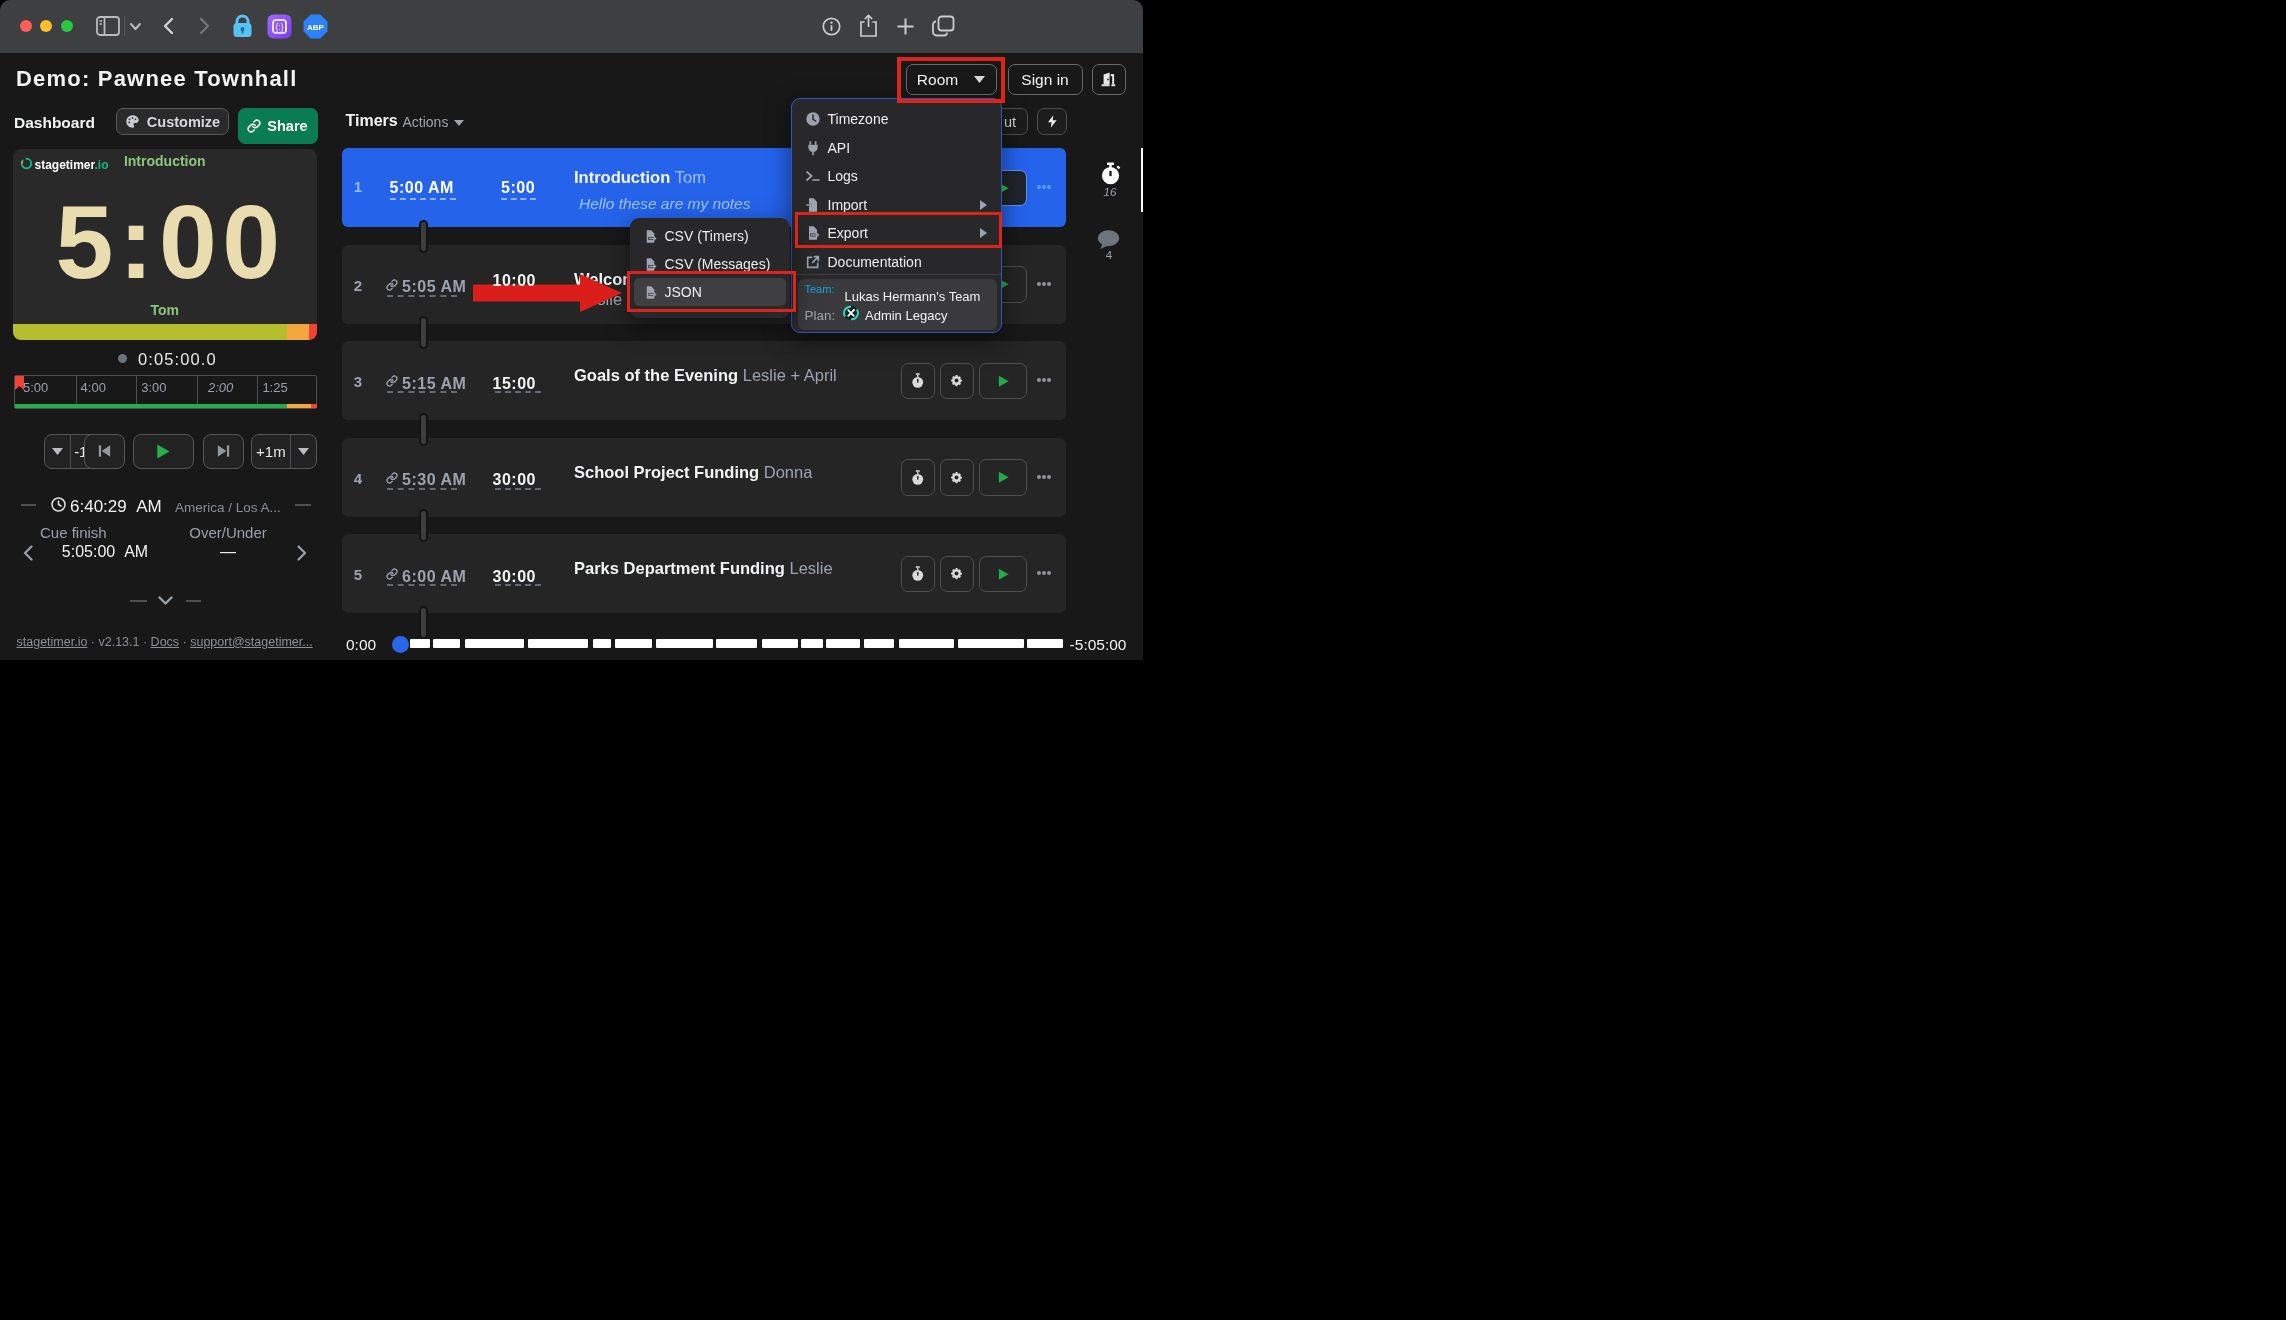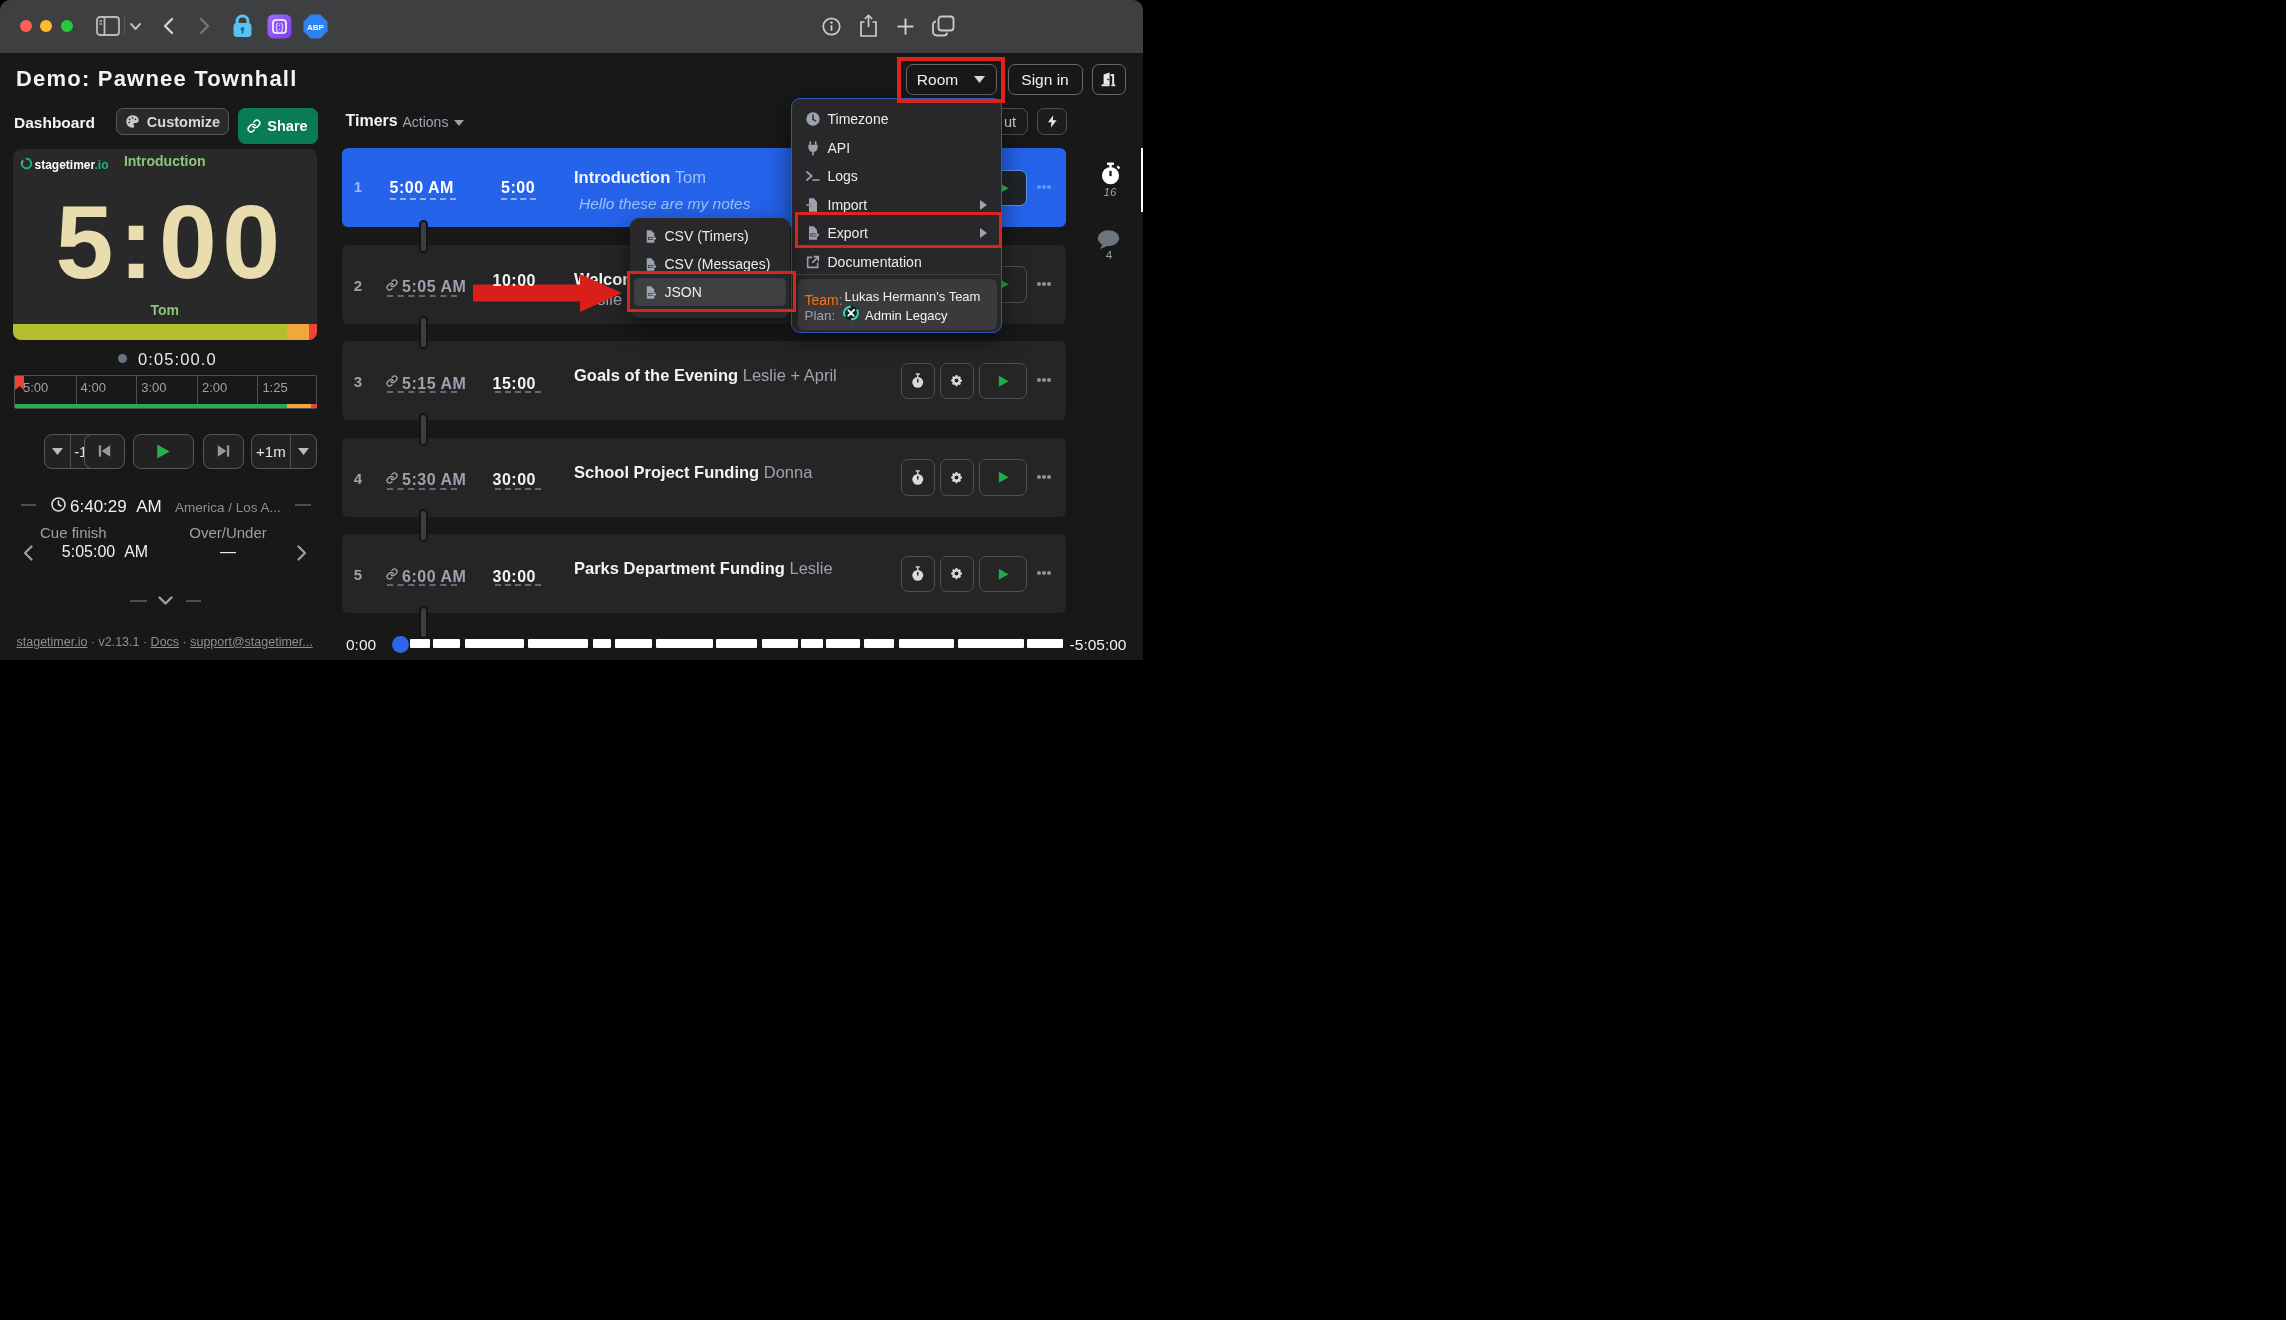--- a/index.html
+++ b/index.html
@@ -169,21 +169,21 @@
     <div class="abs" style="left:117.5px;top:301px;width:9px;height:9px;border-radius:50%;background:#6b7280;"></div>
     <div class="abs" style="left:138px;top:297px;font-size:16.5px;color:#e8e9eb;letter-spacing:1.1px;">0:05:00.0</div>
 
     <div class="abs" style="left:14px;top:321.5px;width:303px;height:34px;border:1px solid #4d4f52;border-radius:2px;">
       <div class="seglbl" style="left:8px;">5:00</div>
       <div class="abs" style="left:60.6px;top:0;width:1px;height:33px;background:#4d4f52;"></div>
           <div class="seglbl" style="left:65.6px;">4:00</div>
       <div class="abs" style="left:121.2px;top:0;width:1px;height:33px;background:#4d4f52;"></div>
           <div class="seglbl" style="left:126.2px;">3:00</div>
       <div class="abs" style="left:181.8px;top:0;width:1px;height:33px;background:#4d4f52;"></div>
-          <div class="seglbl" style="left:187px;">2:00</div>
+          <div class="seglbl" style="left:193px;font-style:italic;">2:00</div>
       <div class="abs" style="left:242.4px;top:0;width:1px;height:33px;background:#4d4f52;"></div>
           <div class="seglbl" style="left:247.4px;">1:25</div>
       <svg class="abs" style="left:0;top:0;" width="9" height="14" viewBox="0 0 9 14">
             <path d="M0 0h9v14l-4.5-4L0 14z" fill="#ee4335"></path>
           </svg>
       <div class="abs" style="left:0;top:28px;width:272px;height:4.5px;background:#27ad4e;"></div>
       <div class="abs" style="left:272px;top:28px;width:24px;height:4.5px;background:#f2a63b;"></div>
       <div class="abs" style="left:296px;top:28px;width:6px;height:4.5px;background:#ee4335;"></div>
     </div>
 
@@ -492,21 +492,21 @@
               <path d="M10 5H4v15h15v-6" fill="none" stroke="#9ca3af" stroke-width="2.4" stroke-linecap="round"></path>
             </svg>Documentation</div>
       <svg class="abs" style="left:188px;top:101px;" width="7" height="10" viewBox="0 0 7 10">
             <polygon points="0,0 7,5 0,10" fill="#9ca3af"></polygon>
           </svg>
       <svg class="abs" style="left:188px;top:129.5px;" width="7" height="10" viewBox="0 0 7 10">
             <polygon points="0,0 7,5 0,10" fill="#9ca3af"></polygon>
           </svg>
       <div class="abs" style="left:0;top:175.5px;width:100%;height:1px;background:#3f3f42;"></div>
       <div class="abs" style="left:6px;top:180.5px;width:199px;height:51px;background:#3a3a3d;border-radius:6px;">
-        <div class="abs" style="left:7px;top:13px;font-size:14px;color:#f97316;">Team:</div>
+        <div class="abs" style="left:7px;top:4px;font-size:11px;color:#0ea5e9;">Team:</div>
         <div class="abs" style="left:47px;top:9.5px;font-size:13px;color:#f0f0f2;">Lukas Hermann's Team</div>
         <div class="abs" style="left:7px;top:29px;font-size:13.5px;color:#9ca3af;">Plan:</div>
         <svg class="abs" style="left:45px;top:26px;" width="16" height="16" viewBox="0 0 16 16">
               <circle cx="8" cy="8" r="7.2" fill="#10211f"></circle>
               <path d="M2.2 11.5A6.3 6.3 0 0 1 8 1.7" fill="none" stroke="#34d4c0" stroke-width="2"></path>
               <path d="M13.8 4.5A6.3 6.3 0 0 1 8 14.3" fill="none" stroke="#34d4c0" stroke-width="2"></path>
               <path d="M5.2 10.8L10.8 5.2M5.2 5.2l5.6 5.6" stroke="#f2fbfa" stroke-width="1.7" stroke-linecap="round"></path>
               <circle cx="10.8" cy="5.2" r="1.1" fill="#f2fbfa"></circle>
             </svg>
         <div class="abs" style="left:67.5px;top:29px;font-size:13px;color:#f0f0f2;">Admin Legacy</div>

